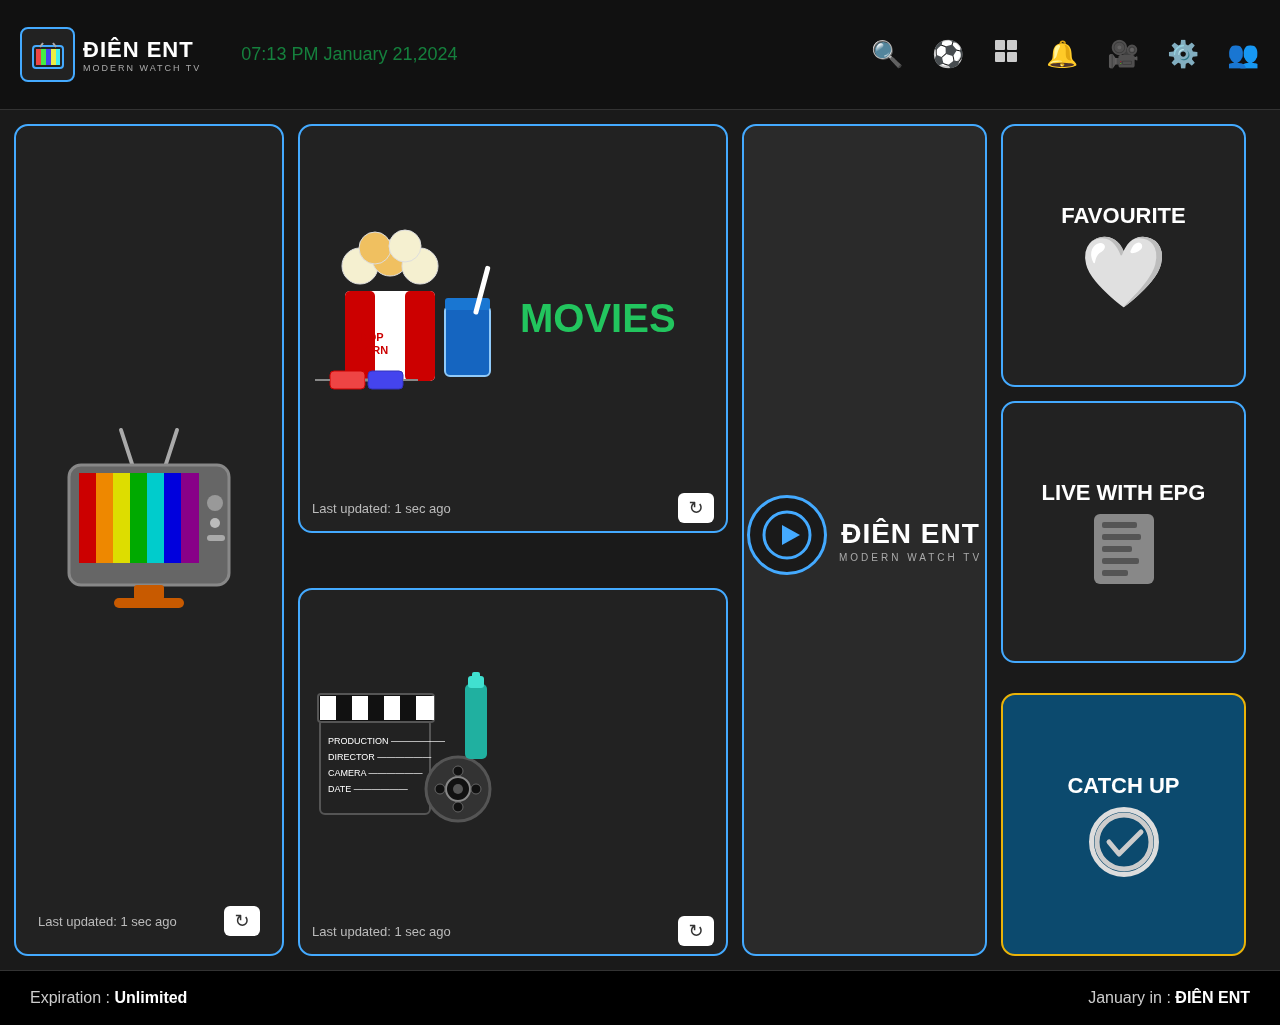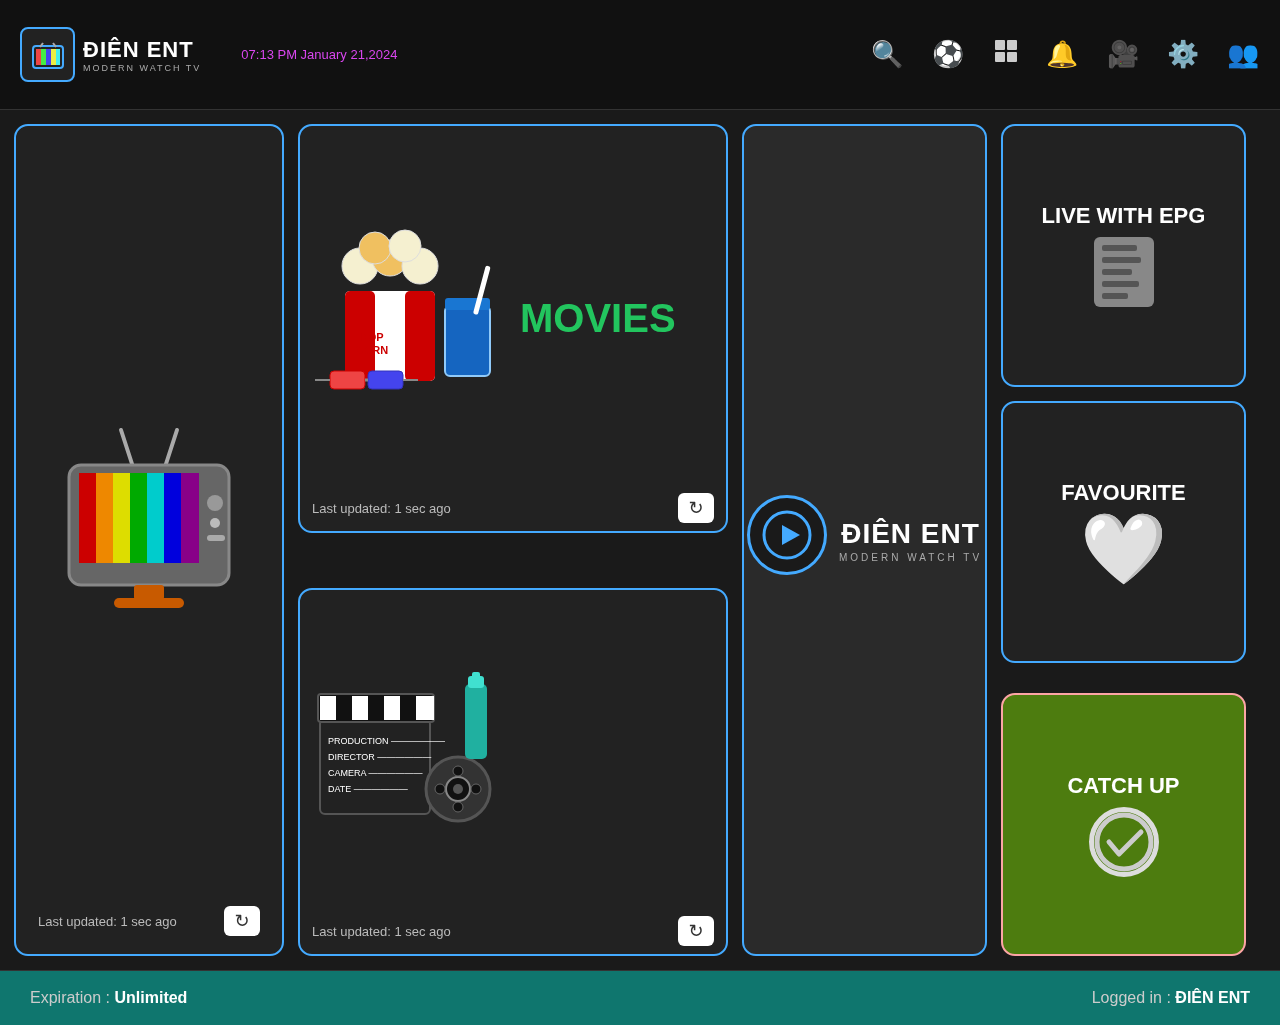--- a/index.html
+++ b/index.html
@@ -52,22 +52,22 @@
       font-weight: bold;
       color: #fff;
       letter-spacing: 1px;
     }
     .logo-sub {
       font-size: 9px;
       color: #aaa;
       letter-spacing: 2px;
     }
     .datetime {
-      font-size: 13px;
-      color: #d946ef;
+      font-size: 18px;
+      color: #15803d;
       margin-left: 20px;
     }
     .header-icons {
       display: flex;
       align-items: center;
       gap: 28px;
     }
     .header-icon {
       font-size: 26px;
       color: #ccc;
@@ -214,23 +214,23 @@
       cursor: pointer;
     }
     .heart-icon {
       font-size: 70px;
       color: #ddd;
       line-height: 1;
     }
 
     .catchup-card {
       flex: 1;
-      border: 2px solid #fca5a5;
+      border: 2px solid #eab308;
       border-radius: 14px;
-      background: #4d7c0f;
+      background: #0c4a6e;
       display: flex;
       flex-direction: column;
       align-items: center;
       justify-content: center;
       padding: 15px;
       cursor: pointer;
       margin-top: 16px;
     }
     .check-circle {
       width: 70px;
@@ -242,21 +242,21 @@
       justify-content: center;
     }
 
     
     .footer {
       position: absolute;
       bottom: 0;
       left: 0;
       right: 0;
       height: 55px;
-      background: #0f766e;
+      background: #000000;
       display: flex;
       align-items: center;
       justify-content: space-between;
       padding: 0 30px;
       border-top: 1px solid #333;
     }
     .footer-text {
       font-size: 16px;
       color: #ccc;
     }
@@ -465,50 +465,50 @@
         <div>
           <div style="font-size:28px; font-weight:bold; color:#fff; letter-spacing:1px;">ĐIÊN ENT</div>
           <div style="font-size:10px; color:#aaa; letter-spacing:3px; margin-top:2px;">MODERN  WATCH TV</div>
         </div>
       </div>
     </div>
   </div>
 
   <div class="right-cards-col">
 
+    <div class="card fav-card" style="flex:1; display:flex; flex-direction:column; align-items:center; justify-content:center; padding:12px; border-radius:14px;">
+      <span class="card-right-title" style="font-size:22px; font-weight:bold; text-align:center; margin-bottom:8px;">FAVOURITE</span>
+      <span class="heart-icon">🤍</span>
+    </div>
+
     <div class="card live-epg-card" style="flex:1; display:flex; flex-direction:column; align-items:center; justify-content:center; padding:12px; border-radius:14px;">
       <span class="card-right-title" style="font-size:22px; font-weight:bold; text-align:center; margin-bottom:8px;">LIVE WITH EPG</span>
       <div class="epg-list">
         <div class="epg-list-line"></div>
         <div class="epg-list-line"></div>
         <div class="epg-list-line"></div>
         <div class="epg-list-line"></div>
         <div class="epg-list-line"></div>
       </div>
     </div>
 
-    <div class="card fav-card" style="flex:1; display:flex; flex-direction:column; align-items:center; justify-content:center; padding:12px; border-radius:14px;">
-      <span class="card-right-title" style="font-size:22px; font-weight:bold; text-align:center; margin-bottom:8px;">FAVOURITE</span>
-      <span class="heart-icon">🤍</span>
-    </div>
-
     <div class="card catchup-card" style="flex:1; display:flex; flex-direction:column; align-items:center; justify-content:center; padding:12px; border-radius:14px;">
       <span class="card-right-title" style="font-size:22px; font-weight:bold; text-align:center; margin-bottom:8px;">CATCH UP</span>
       <div class="check-circle">
         <svg width="60" height="60" viewBox="0 0 60 60">
           <circle cx="30" cy="30" r="27" fill="none" stroke="#ccc" stroke-width="5"></circle>
           <polyline points="15,30 25,42 47,20" fill="none" stroke="#ccc" stroke-width="5" stroke-linecap="round" stroke-linejoin="round"></polyline>
         </svg>
       </div>
     </div>
 
   </div>
 
 </div>
 
 <div class="footer">
   <span class="footer-text">
     <span>Expiration : </span><strong>Unlimited</strong>
   </span>
   <span class="footer-text">
-    <span>Logged in : </span><strong>ĐIÊN ENT</strong>
+    <span>January in : </span><strong>ĐIÊN ENT</strong>
   </span>
 </div>
 
 </body></html>

